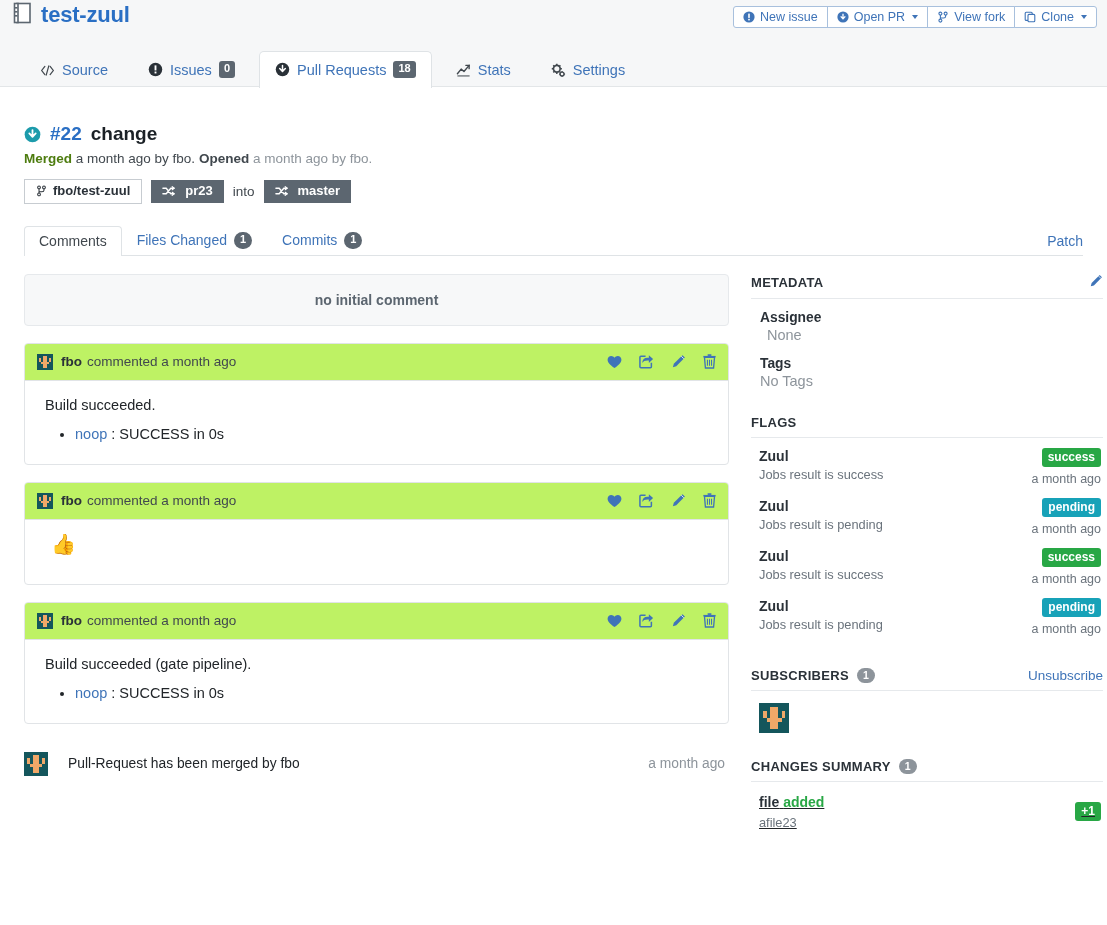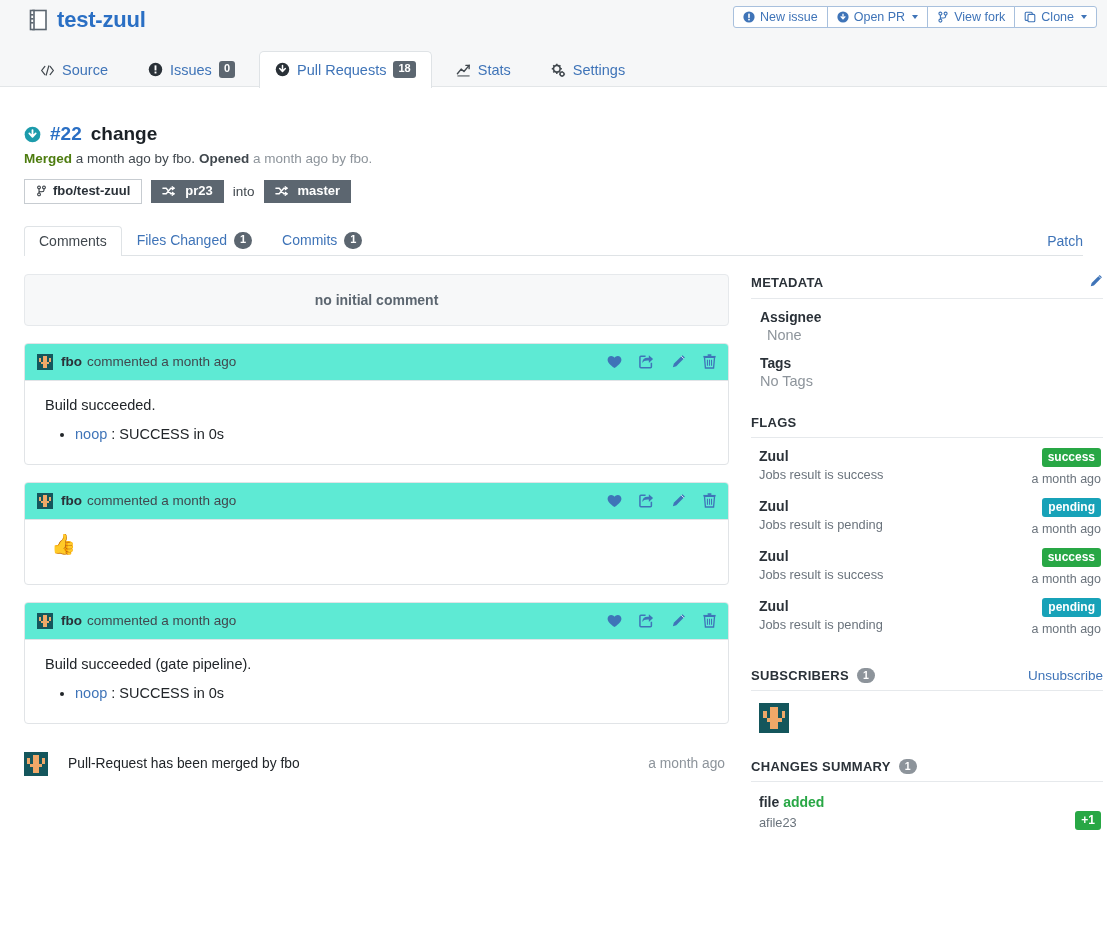--- a/index.html
+++ b/index.html
@@ -15,22 +15,22 @@
 
   
   .topband {
     background: #f6f7f8;
     border-bottom: 1px solid #e3e6e8;
     height: 87px;
     position: relative;
   }
   .repo-title {
     position: absolute;
-    left: 28px; top: 2px;
-    display: flex; align-items: center; gap: 9px;
+    left: 12px; top: 2px;
+    display: flex; align-items: flex-start; gap: 9px;
     height: 36px;
   }
   .repo-icon { width: 20px; height: 22px; display:block; }
   .repo-name {
     font-size: 22px; font-weight: bold;
     color: #2a6fc4;
     letter-spacing: -0.2px;
   }
 
   .btn-group {
@@ -190,21 +190,21 @@
     font-size: 14px;
   }
 
   .comment {
     margin-top: 17px;
     border: 1px solid #e1e4e7;
     border-radius: 4px;
     background: #ffffff;
   }
   .comment-head {
-    background: #5eead4;
+    background: #bef264;
     border-bottom: 1px solid #e1e4e7;
     border-radius: 3px 3px 0 0;
     padding: 9px 12px;
     display: flex; align-items: center;
     height: 37px;
   }
   .avatar {
     width: 16px; height: 16px;
     display: block; flex: none;
     margin-right: 8px;
@@ -271,21 +271,21 @@
   .flag-r { text-align: right; }
   .flag-badge {
     display: inline-block;
     color: #ffffff; font-weight: bold; font-size: 12px;
     border-radius: 3px; padding: 2px 6px 3px 6px;
   }
   .flag-time { color: #6a737c; font-size: 12.5px; margin-top: 5px; }
 
   .subs-avatars { padding: 12px 0 0 8px; }
 
-  .chg-row { display: flex; align-items: flex-end; padding: 12px 2px 0 8px; }
+  .chg-row { display: flex; align-items: center; padding: 12px 2px 0 8px; text-decoration: underline; }
   .chg-l { flex: 1; }
   .chg-file { font-weight: bold; font-size: 14px; color: #2a3138; }
   .chg-file .added { color: #28a745; }
   .chg-sub { color: #6a737c; font-size: 12.8px; margin-top: 5px; }
   .chg-badge {
     background: #28a745; color: #fff; font-weight: bold;
     font-size: 12px; border-radius: 3px; padding: 2px 6px 3px 6px;
   }
 </style>
 </head>

